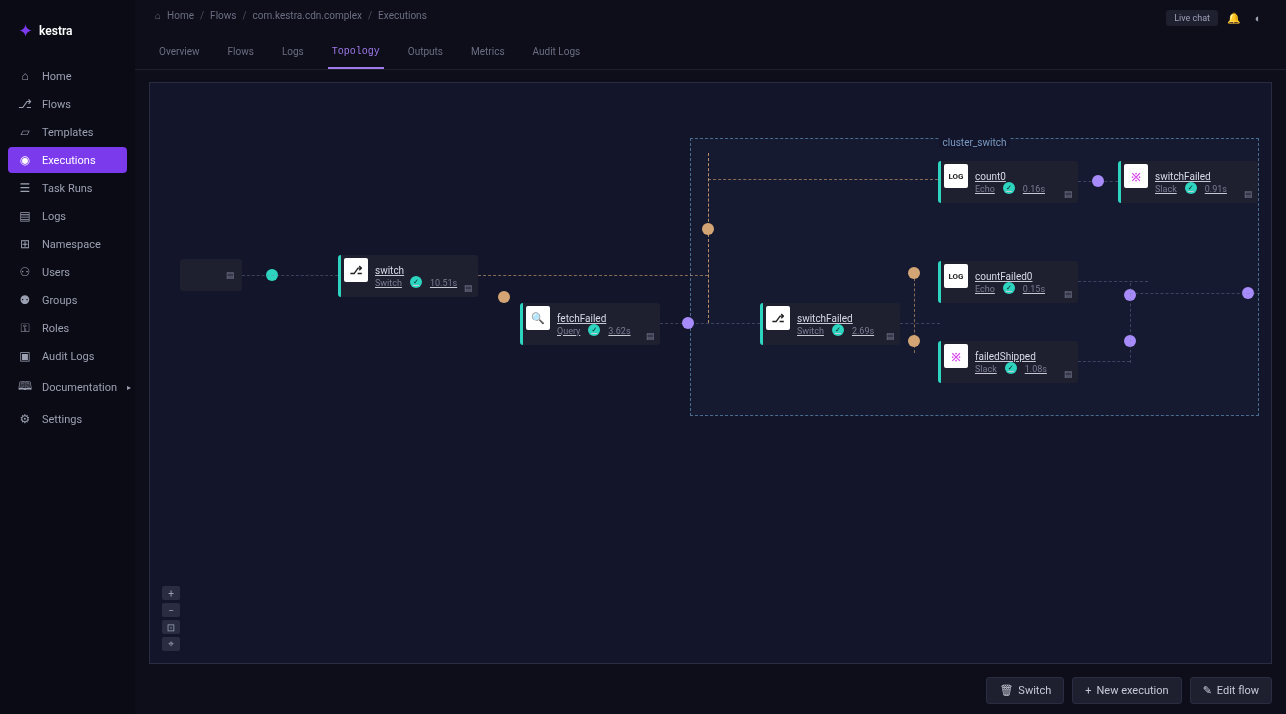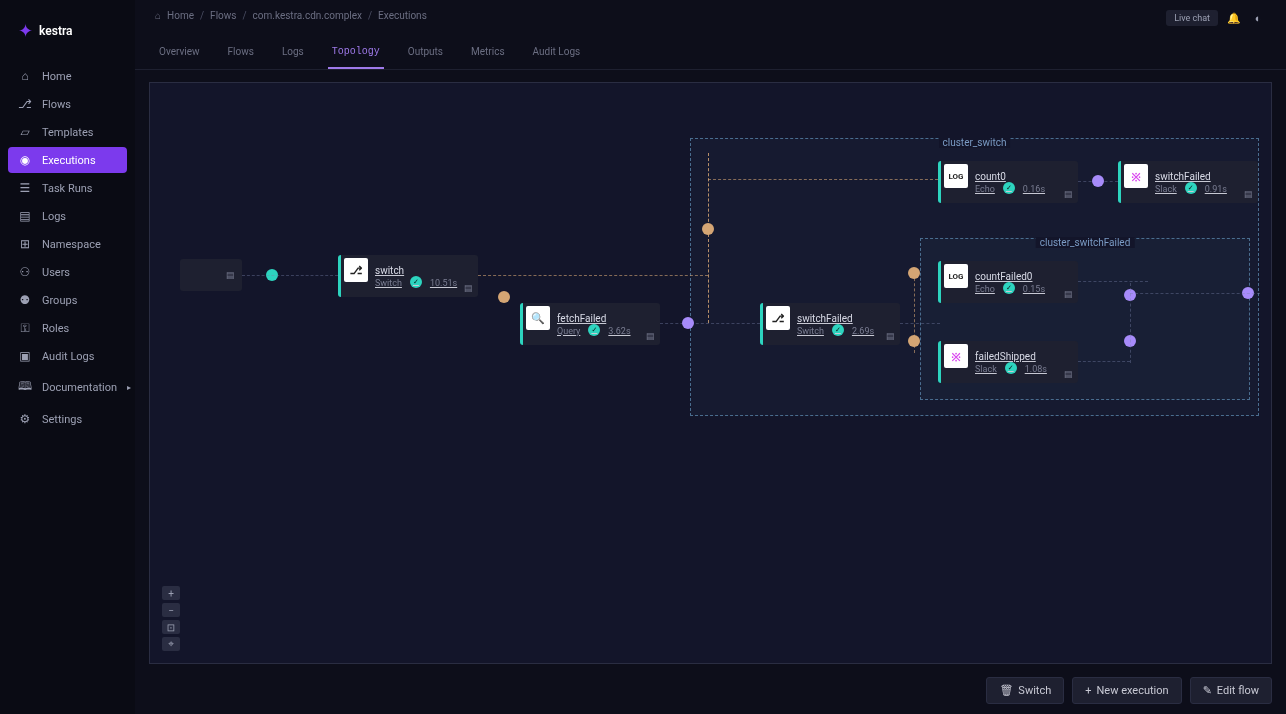--- a/index.html
+++ b/index.html
@@ -168,23 +168,20 @@
     <div class="tab">Outputs</div>
     <div class="tab">Metrics</div>
     <div class="tab">Audit Logs</div>
   </div>
 
   <div class="canvas">
 
     <div class="cluster cluster-switch">
       <span class="cluster-label">cluster_switch</span>
     </div>
-    <div class="cluster cluster-switch-failed">
-      <span class="cluster-label">cluster_switchFailed</span>
-    </div>
 
     <div class="start-node" style="left:30px; top:176px;">
       <span class="node-menu">▤</span>
     </div>
     <div class="dot green" style="left:116px; top:186px;"></div>
 
     <div class="node" style="left:188px; top:172px;">
       <div class="node-icon">⎇</div>
       <div class="node-body">
         <div class="node-title">switch</div>

